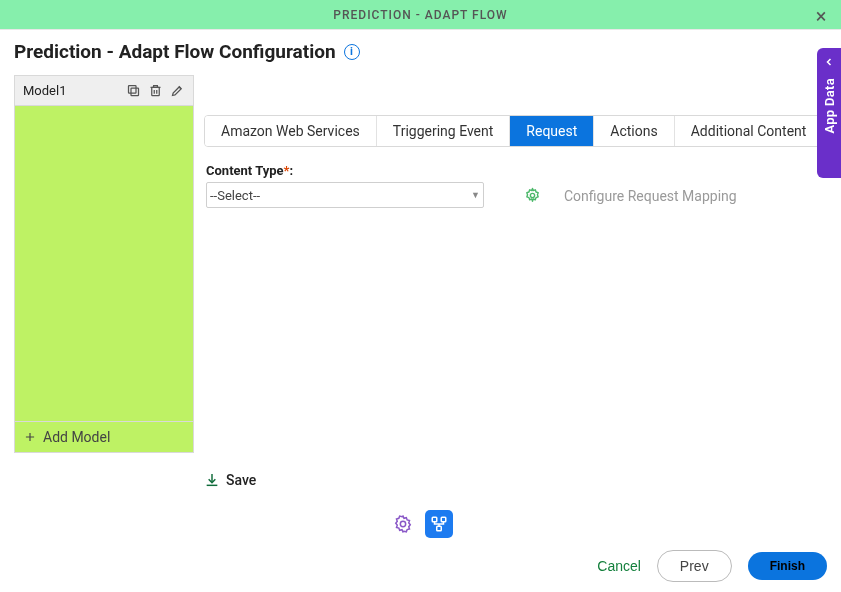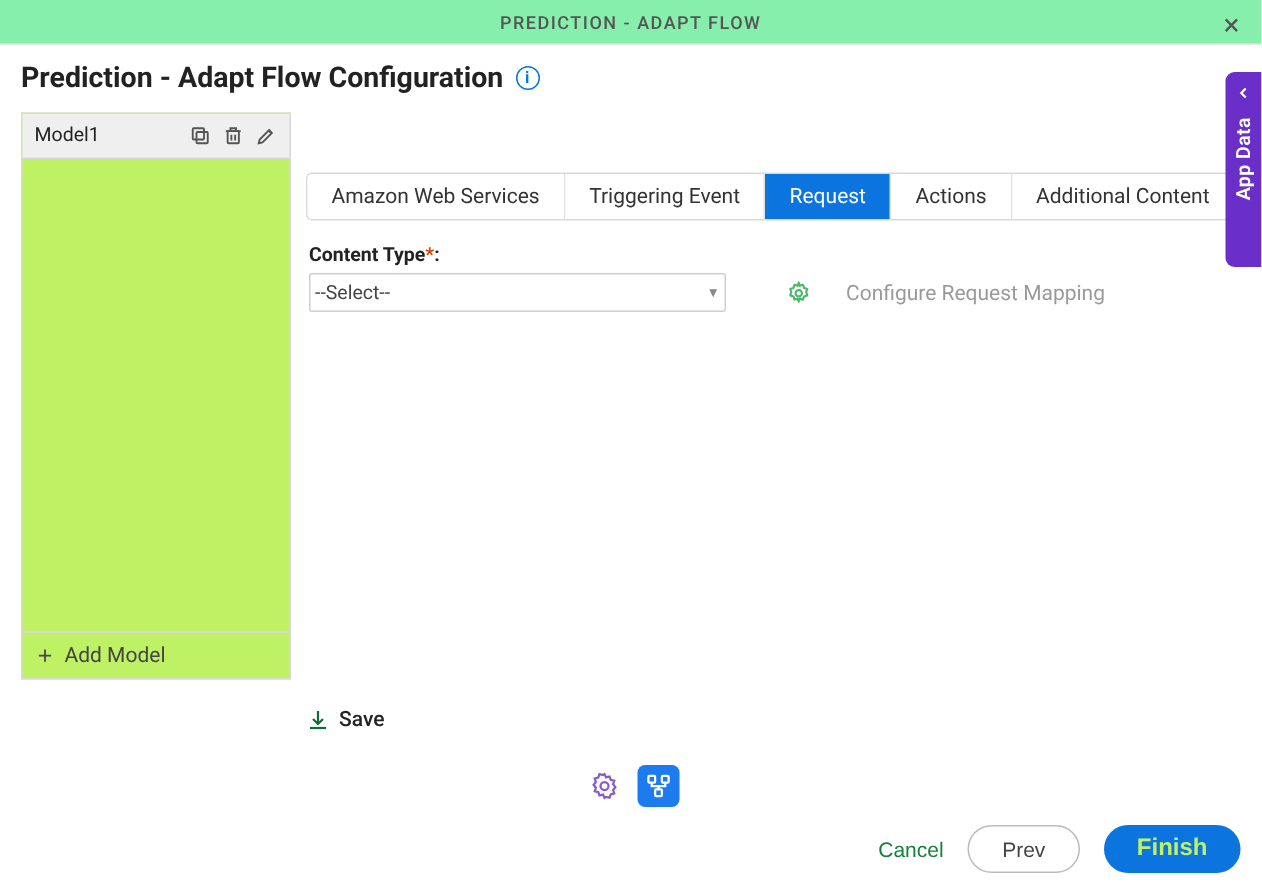--- a/index.html
+++ b/index.html
@@ -33,21 +33,21 @@
     .config-link { display:flex; align-items:flex-end; gap:23px; color:#9a9a9a; font-size:14px; cursor:default; }
     .save-row { display:flex; justify-content:flex-start; align-items:center; padding-right:10px; height:26px; }
     .save-link { display:flex; align-items:center; gap:6px; color:#222; font-weight:500; cursor:pointer; }
     .bottom-icons { position:absolute; left:0; right:0; top:510px; display:flex; justify-content:center; gap:8px; align-items:center; }
     .icon-btn { width:28px; height:28px; border-radius:5px; display:flex; align-items:center; justify-content:center; cursor:pointer; }
     .icon-btn.gear { color:#8a58c7; }
     .icon-btn.flow { background:#1d7bf0; }
     .footer-btns { position:absolute; right:14px; bottom:10px; display:flex; align-items:center; gap:16px; }
     .btn-text { background:none; border:none; color:#15803d; font-size:14px; cursor:pointer; }
     .btn-outline { background:#fff; border:1.5px solid #bbb; color:#444; padding:7px 22px; border-radius:18px; font-size:14px; cursor:pointer; }
-    .btn-primary { background:#0b74de; border:none; color:#bef264; padding:7px 22px; border-radius:18px; font-size:16px; font-weight:600; cursor:pointer; }
+    .btn-primary { background:#0b74de; border:none; color:#000000; padding:7px 22px; border-radius:18px; font-size:12px; font-weight:600; cursor:pointer; }
     .app-data-tab { position:absolute; right:0; top:48px; width:24px; height:130px; background:#6a2fc9; border-top-left-radius:6px; border-bottom-left-radius:6px; display:flex; flex-direction:column; align-items:center; justify-content:flex-start; padding-top:8px; cursor:pointer; }
     .app-data-tab svg { transform:rotate(180deg); }
     .app-data-label { writing-mode: vertical-rl; transform: rotate(180deg); color:#fff; font-weight:600; font-size:13px; margin-top:10px; letter-spacing:0.3px; }
   </style>
 </head>
 <body>
 
 <div class="titlebar">
   <span class="titlebar-title">PREDICTION - ADAPT FLOW</span>
   <span class="titlebar-close">×</span>

